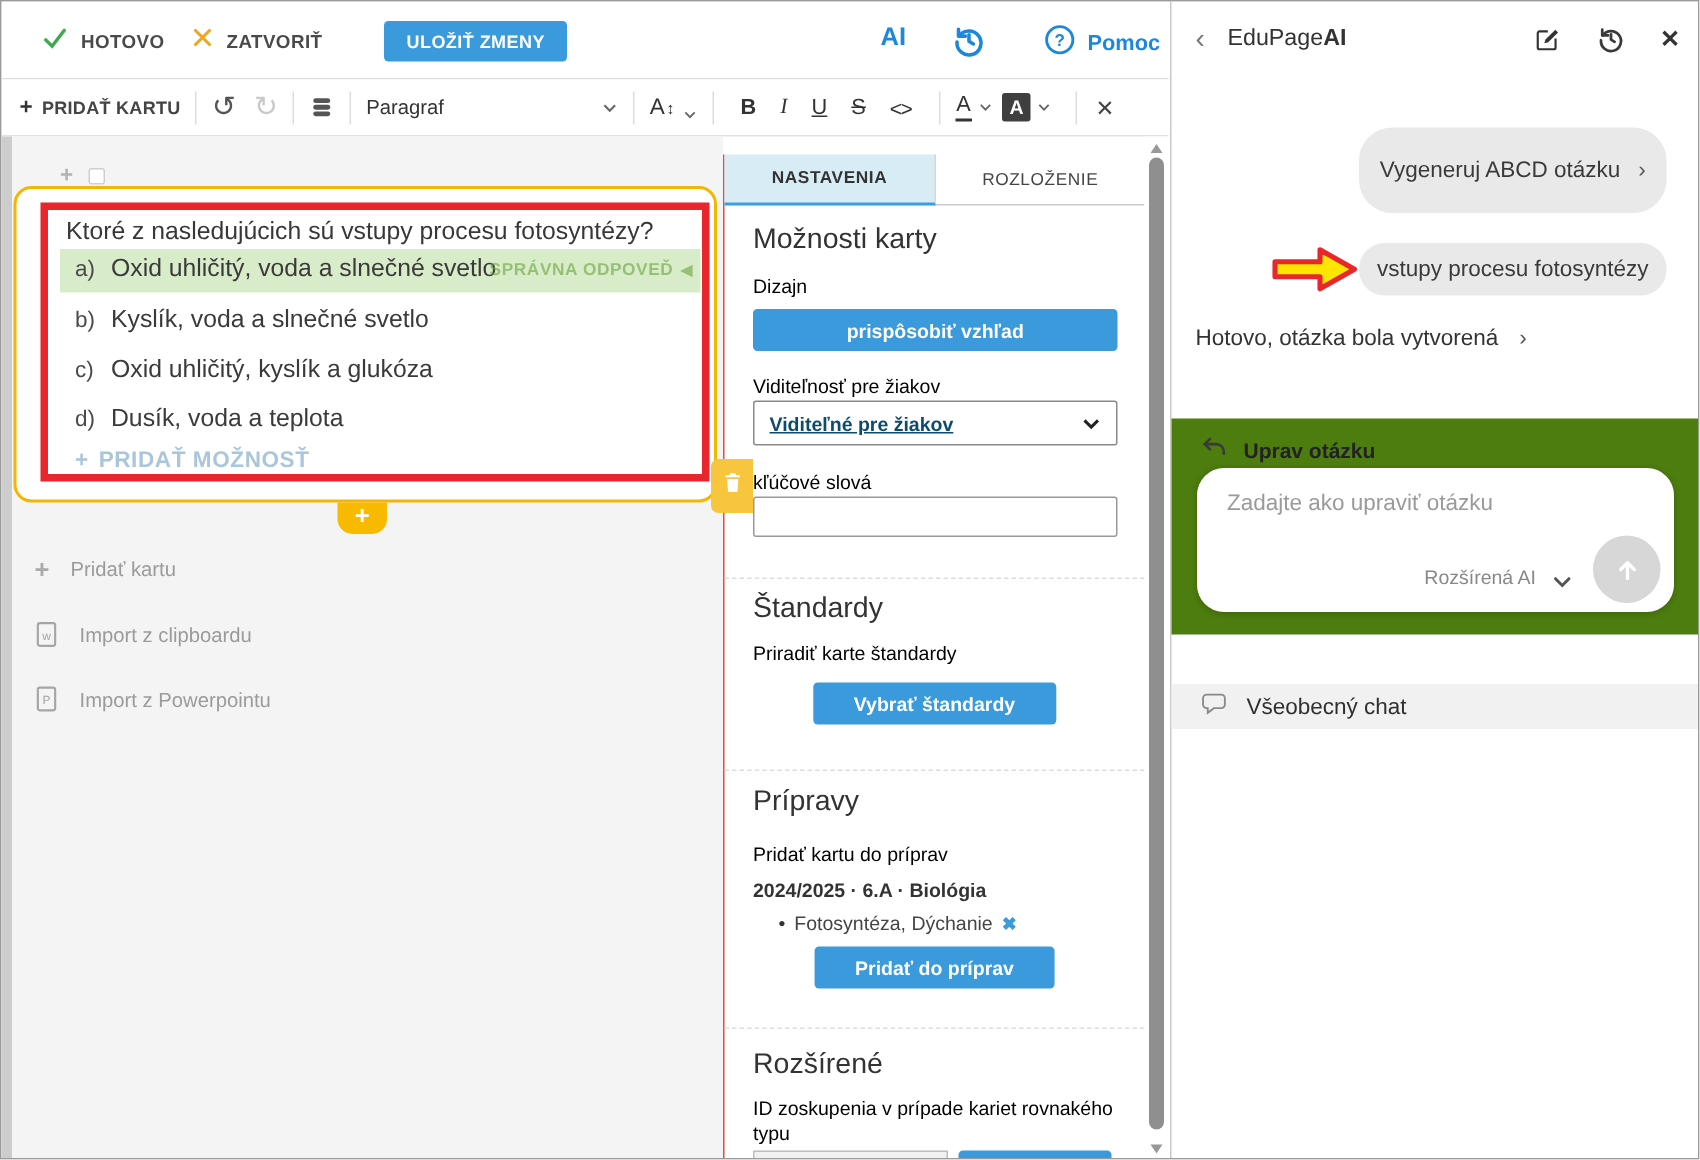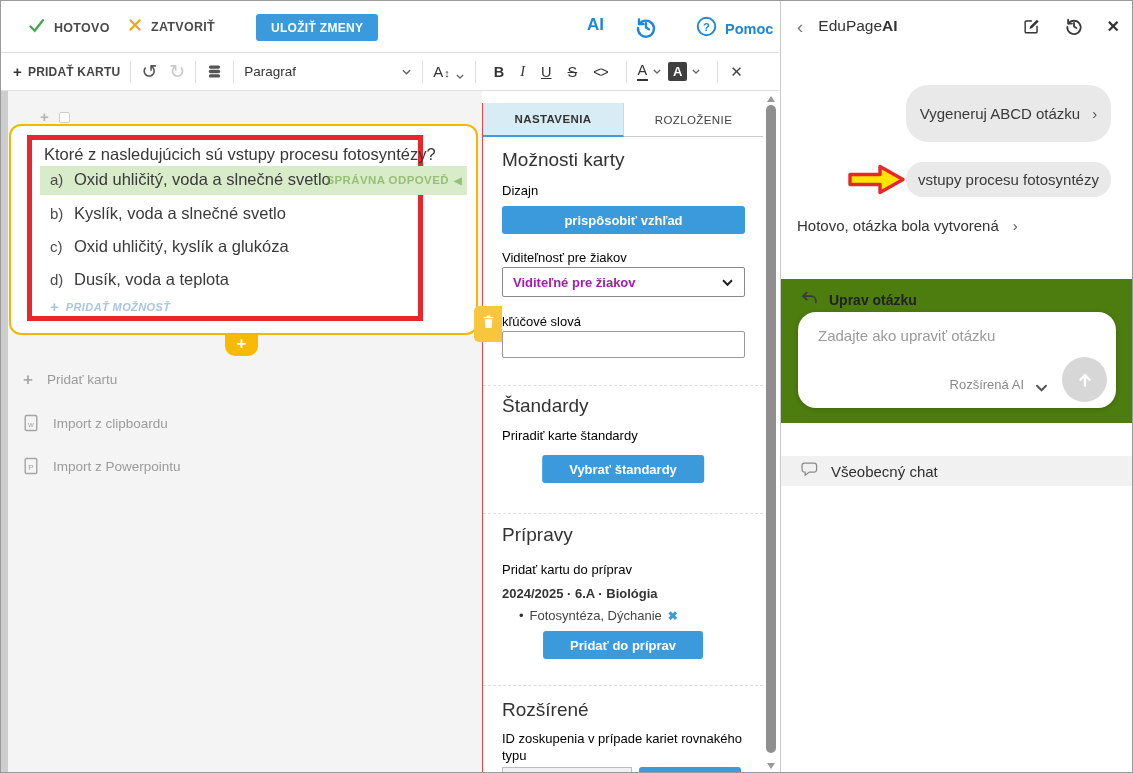--- a/index.html
+++ b/index.html
@@ -35,32 +35,32 @@
   .ablock { width:19px; height:19px; background:#3f3f3f; border-radius:2px; color:#fff; font-size:13px; font-weight:700; display:flex; align-items:center; justify-content:center; }
   .fmt-clear { font-size:15px; color:#444; cursor:pointer; margin-left:2px; }
 
   
   .canvas { position:absolute; left:0; top:90px; width:481px; height:683px; background:#f4f4f4; }
   .left-strip { position:absolute; left:0; top:0; width:7px; height:683px; background:#cdcdcd; }
   .mini-plus { position:absolute; left:39px; top:107px; font-size:15px; font-weight:700; color:#b3b3b3; cursor:pointer; }
   .mini-box { position:absolute; left:58px; top:111px; width:11px; height:11px; border:1.5px solid #cfcfcf; border-radius:2px; background:#fff; cursor:pointer; }
 
   .card { position:absolute; left:8px; top:123px; width:469px; height:211px; background:#fff; border:2px solid #f2b705; border-radius:12px; }
-  .red-box { position:absolute; left:16px; top:9px; width:396px; height:186px; border:5px solid #e8262c; }
+  .red-box { position:absolute; left:16px; top:9px; width:446px; height:186px; border:5px solid #e8262c; }
   .q-text { position:absolute; left:12px; top:5px; font-size:16.5px; color:#383838; white-space:nowrap; }
   .opt-row { position:absolute; left:8px; width:427px; height:29px; }
   .opt-letter { position:absolute; left:10px; top:5px; font-size:15px; color:#4a4a4a; }
   .opt-text { position:absolute; left:34px; top:4px; font-size:16.5px; color:#3a3a3a; white-space:nowrap; }
   .row-a { top:26px; background:#d9ecca; }
   .row-b { top:60px; } .row-c { top:93px; } .row-d { top:126px; }
   .badge { position:absolute; right:5px; top:8px; font-size:11.5px; font-weight:700; color:rgba(110,163,66,.62); letter-spacing:.4px; display:flex; gap:5px; align-items:center; white-space:nowrap; }
   .badge .ptr { font-size:10px; }
   .add-opt { position:absolute; left:18px; top:158px; display:flex; align-items:center; gap:7px; color:#a9c6da; cursor:pointer; }
   .add-opt .plus { font-size:15px; font-weight:700; }
-  .add-opt .lbl { font-size:11px; font-weight:700; letter-spacing:.4px;font-style:italic; }
+  .add-opt .lbl { font-size:15px; font-weight:700; letter-spacing:.4px; }
 
   .plus-tab { position:absolute; left:224px; top:334px; width:33px; height:21px; background:#f8ba00; border-radius:0 0 10px 10px; color:#fff; font-size:17px; font-weight:700; text-align:center; line-height:18px; cursor:pointer; }
   .act-row { position:absolute; left:22px; display:flex; align-items:center; gap:14px; cursor:pointer; }
   .act-label { font-size:13.5px; color:#9b9b9b; }
   .act-plus { font-size:17px; font-weight:700; color:#aaa; line-height:1; }
   .doc-ic { display:flex; }
 
   .trash-btn { position:absolute; left:473px; top:305px; width:28px; height:36px; background:#f8c63d; border-radius:5px 0 0 5px; display:flex; align-items:center; justify-content:center; z-index:6; cursor:pointer; }
 
   
@@ -68,21 +68,21 @@
   .tabs { display:flex; height:34px; }
   .tab { display:flex; align-items:center; justify-content:center; font-size:11.5px; letter-spacing:.4px; cursor:pointer; }
   .tab.active { width:141px; background:#d8ecf6; color:#333; font-weight:700; border-bottom:2px solid #3d9edd; border-right:1px solid #d7d7d7; }
   .tab.inactive { flex:1; color:#444; border-bottom:1px solid #ccc; }
   .st-abs { position:absolute; left:19px; right:18px; }
   .h1 { font-size:19px; color:#333; }
   .lab { font-size:13px; color:#000000; }
   .btn-blue { background:#3b9adb; color:#fff; border:none; border-radius:3px; font-size:13px; font-weight:700; font-family:inherit; cursor:pointer; }
   .btn-full { position:absolute; left:19px; right:18px; height:28px; }
   .sel { position:absolute; left:19px; right:18px; height:30px; border:1px solid #8a8a8a; border-radius:2px; background:#fff; display:flex; align-items:center; justify-content:space-between; padding:0 10px; cursor:pointer; }
-  .sel-val { font-size:13px; font-weight:700; color:#a21caf; }
+  .sel-val { font-size:13px; font-weight:700; color:#0c4a6e;text-decoration:underline; }
   .inp { position:absolute; left:19px; right:18px; height:27px; border:1px solid #999; border-radius:2px; background:#fff; font-family:inherit; font-size:13px; padding:0 8px; }
   .dash { position:absolute; left:0; right:0; border-top:1px dashed #ddd; }
   .btn-center { position:absolute; left:50%; transform:translateX(-50%); height:28px; padding:0 27px; white-space:nowrap; }
   .course { font-size:13px; font-weight:700; color:#333; }
   .bullet-row { position:absolute; left:36px; display:flex; align-items:center; gap:6px; }
   .bullet-dot { color:#333; font-size:13px; }
   .bullet-txt { font-size:13px; color:#444; }
   .bullet-x { font-size:12px; font-weight:700; color:#3b9adb; cursor:pointer; }
   .adv-inp { position:absolute; left:19px; width:130px; height:24px; background:#f1f1f1; border:1px solid #bdbdbd; font-family:inherit; font-size:12px; padding:0 6px; }
   .adv-btn { position:absolute; left:156px; width:102px; height:24px; font-size:12px; overflow:hidden; }

